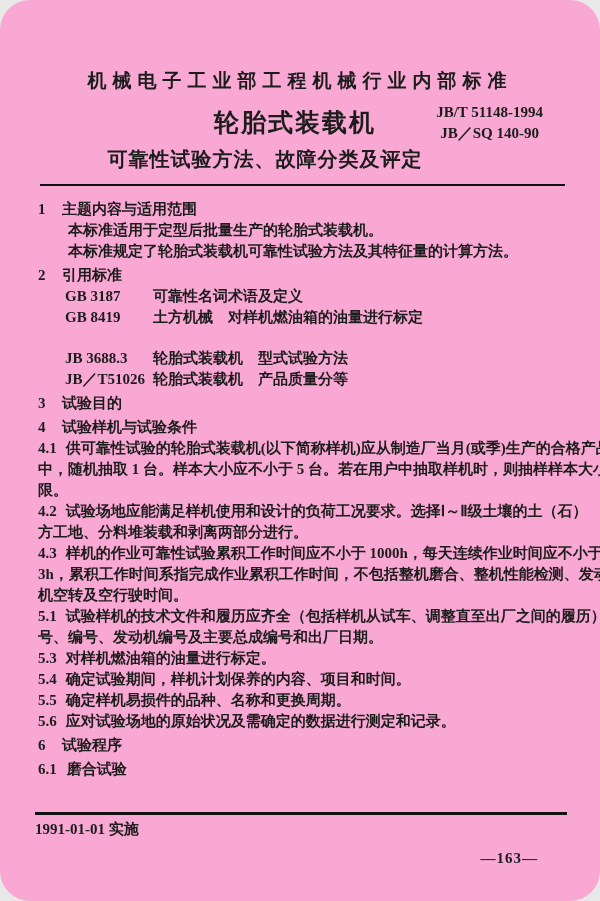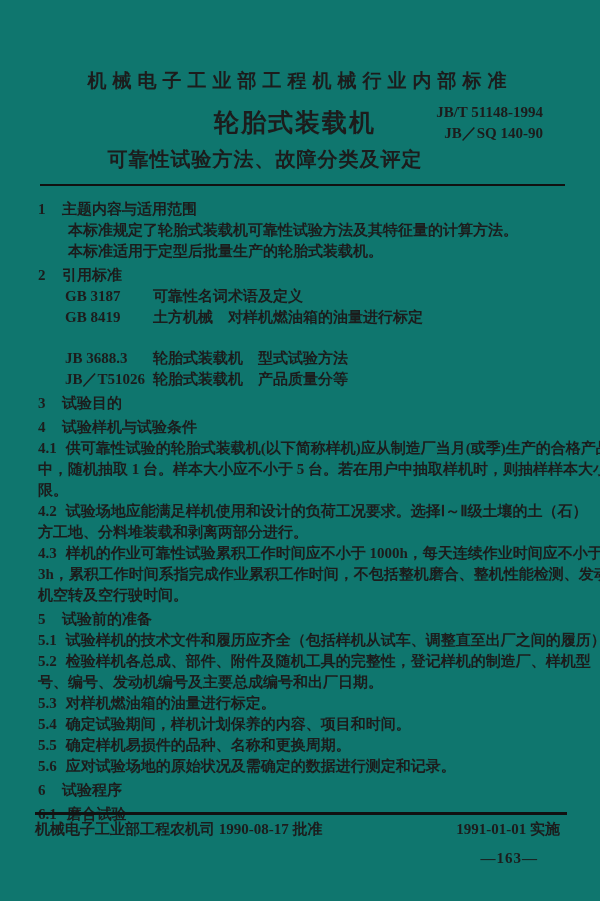--- a/index.html
+++ b/index.html
@@ -3,23 +3,24 @@
 <meta charset="utf-8">
 <style>
   * { margin: 0; padding: 0; box-sizing: border-box; }
   html, body { background: #e8e8e8; }
   body { font-family: "Liberation Serif", serif; }
   .page {
     position: relative;
     width: 600px;
     height: 901px;
     margin: 0 auto;
-    background: #0f766e;
+    background: #f9a8d4;
     color: #1c1c1c;
     overflow: hidden;
+    border-radius: 30px;
   }
   
   .header { padding-top: 68px; }
   .org-line {
     text-align: center;
     font-size: 19px;
     font-weight: 700;
     letter-spacing: 6px;
     white-space: nowrap;
   }
@@ -28,21 +29,21 @@
     text-align: center;
     font-size: 25px;
     font-weight: 700;
     letter-spacing: 2px;
     padding-right: 10px;
   }
   .std-numbers {
     position: absolute;
     top: -4px;
     right: 57px;
-    text-align: right;
+    text-align: center;
     font-size: 15px;
     font-weight: 700;
     line-height: 21px;
     white-space: nowrap;
   }
   .title-sub {
     margin-top: 7px;
     text-align: center;
     font-size: 20px;
     font-weight: 700;
@@ -110,49 +111,46 @@
         <div>JB/T 51148-1994</div>
         <div>JB／SQ 140-90</div>
       </div>
     </div>
     <div class="title-sub">可靠性试验方法、故障分类及评定</div>
     <div class="header-rule"></div>
   </div>
 
   <div class="body-text" id="body-lines">
       <div class="line-heading"><span class="sec-num">1</span><span>主题内容与适用范围</span></div>
+      <div class="line-indent"><span>本标准适用于定型后批量生产的轮胎式装载机。</span></div>
       <div class="line-indent"><span>本标准规定了轮胎式装载机可靠性试验方法及其特征量的计算方法。</span></div>
-      <div class="line-indent"><span>本标准适用于定型后批量生产的轮胎式装载机。</span></div>
       <div class="line-heading"><span class="sec-num">2</span><span>引用标准</span></div>
       <div class="line-ref"><span class="ref-code">GB 3187</span><span>可靠性名词术语及定义</span></div>
       <div class="line-ref"><span class="ref-code">GB 8419</span><span>土方机械　对样机燃油箱的油量进行标定</span></div>
       <div class="line-ref gap"><span class="ref-code">JB 3688.3</span><span>轮胎式装载机　型式试验方法</span></div>
       <div class="line-ref"><span class="ref-code">JB／T51026</span><span>轮胎式装载机　产品质量分等</span></div>
       <div class="line-heading"><span class="sec-num">3</span><span>试验目的</span></div>
       <div class="line-heading"><span class="sec-num">4</span><span>试验样机与试验条件</span></div>
       <div class="line-numbered"><span class="sec-num">4.1</span><span>供可靠性试验的轮胎式装载机(以下简称样机)应从制造厂当月(或季)生产的合格产品</span></div>
       <div class="line-cont"><span>中，随机抽取 1 台。样本大小应不小于 5 台。若在用户中抽取样机时，则抽样样本大小不</span></div>
       <div class="line-cont"><span>限。</span></div>
       <div class="line-numbered"><span class="sec-num">4.2</span><span>试验场地应能满足样机使用和设计的负荷工况要求。选择Ⅰ～Ⅱ级土壤的土（石）</span></div>
       <div class="line-cont"><span>方工地、分料堆装载和剥离两部分进行。</span></div>
       <div class="line-numbered"><span class="sec-num">4.3</span><span>样机的作业可靠性试验累积工作时间应不小于 1000h，每天连续作业时间应不小于</span></div>
       <div class="line-cont"><span>3h，累积工作时间系指完成作业累积工作时间，不包括整机磨合、整机性能检测、发动</span></div>
       <div class="line-cont"><span>机空转及空行驶时间。</span></div>
-      <div class="line-heading"><span class="sec-num">5</span><span>试验前的准备</span></div>
       <div class="line-numbered"><span class="sec-num">5.1</span><span>试验样机的技术文件和履历应齐全（包括样机从试车、调整直至出厂之间的履历）。</span></div>
-      <div class="line-numbered"><span class="sec-num">5.2</span><span>检验样机各总成、部件、附件及随机工具的完整性，登记样机的制造厂、样机型</span></div>
       <div class="line-cont"><span>号、编号、发动机编号及主要总成编号和出厂日期。</span></div>
       <div class="line-numbered"><span class="sec-num">5.3</span><span>对样机燃油箱的油量进行标定。</span></div>
       <div class="line-numbered"><span class="sec-num">5.4</span><span>确定试验期间，样机计划保养的内容、项目和时间。</span></div>
       <div class="line-numbered"><span class="sec-num">5.5</span><span>确定样机易损件的品种、名称和更换周期。</span></div>
       <div class="line-numbered"><span class="sec-num">5.6</span><span>应对试验场地的原始状况及需确定的数据进行测定和记录。</span></div>
       <div class="line-heading"><span class="sec-num">6</span><span>试验程序</span></div>
       <div class="line-heading"><span class="sec-num">6.1</span><span>磨合试验</span></div>
     </div>
 
   <div class="footer-rule"></div>
   <div class="footer-row">
-    <span>机械电子工业部工程农机司 1990-08-17 批准</span>
     <span>1991-01-01 实施</span>
   </div>
   <div class="page-number">—163—</div>
 
 </div>
 
 </body></html>

